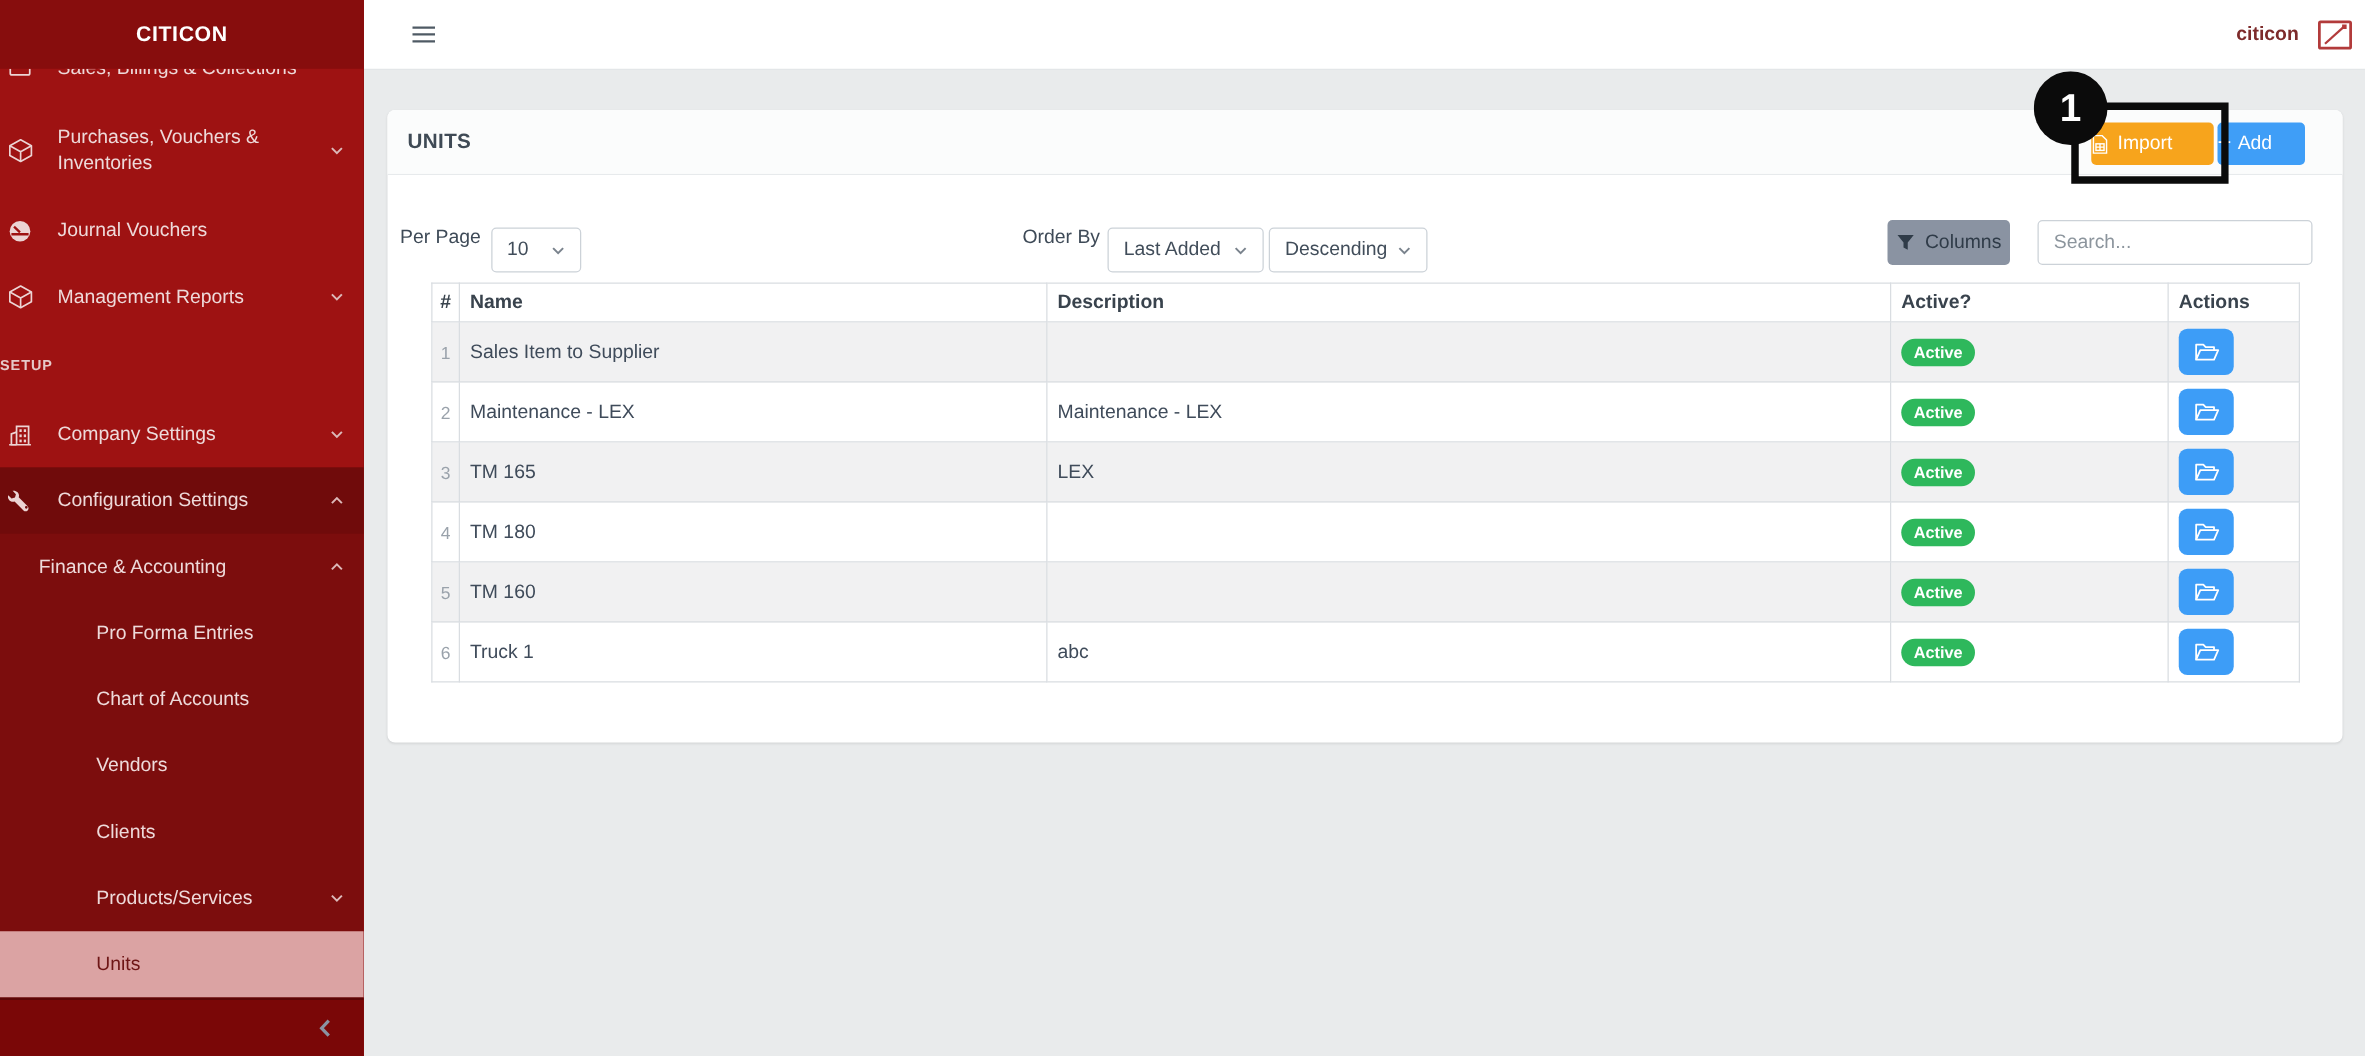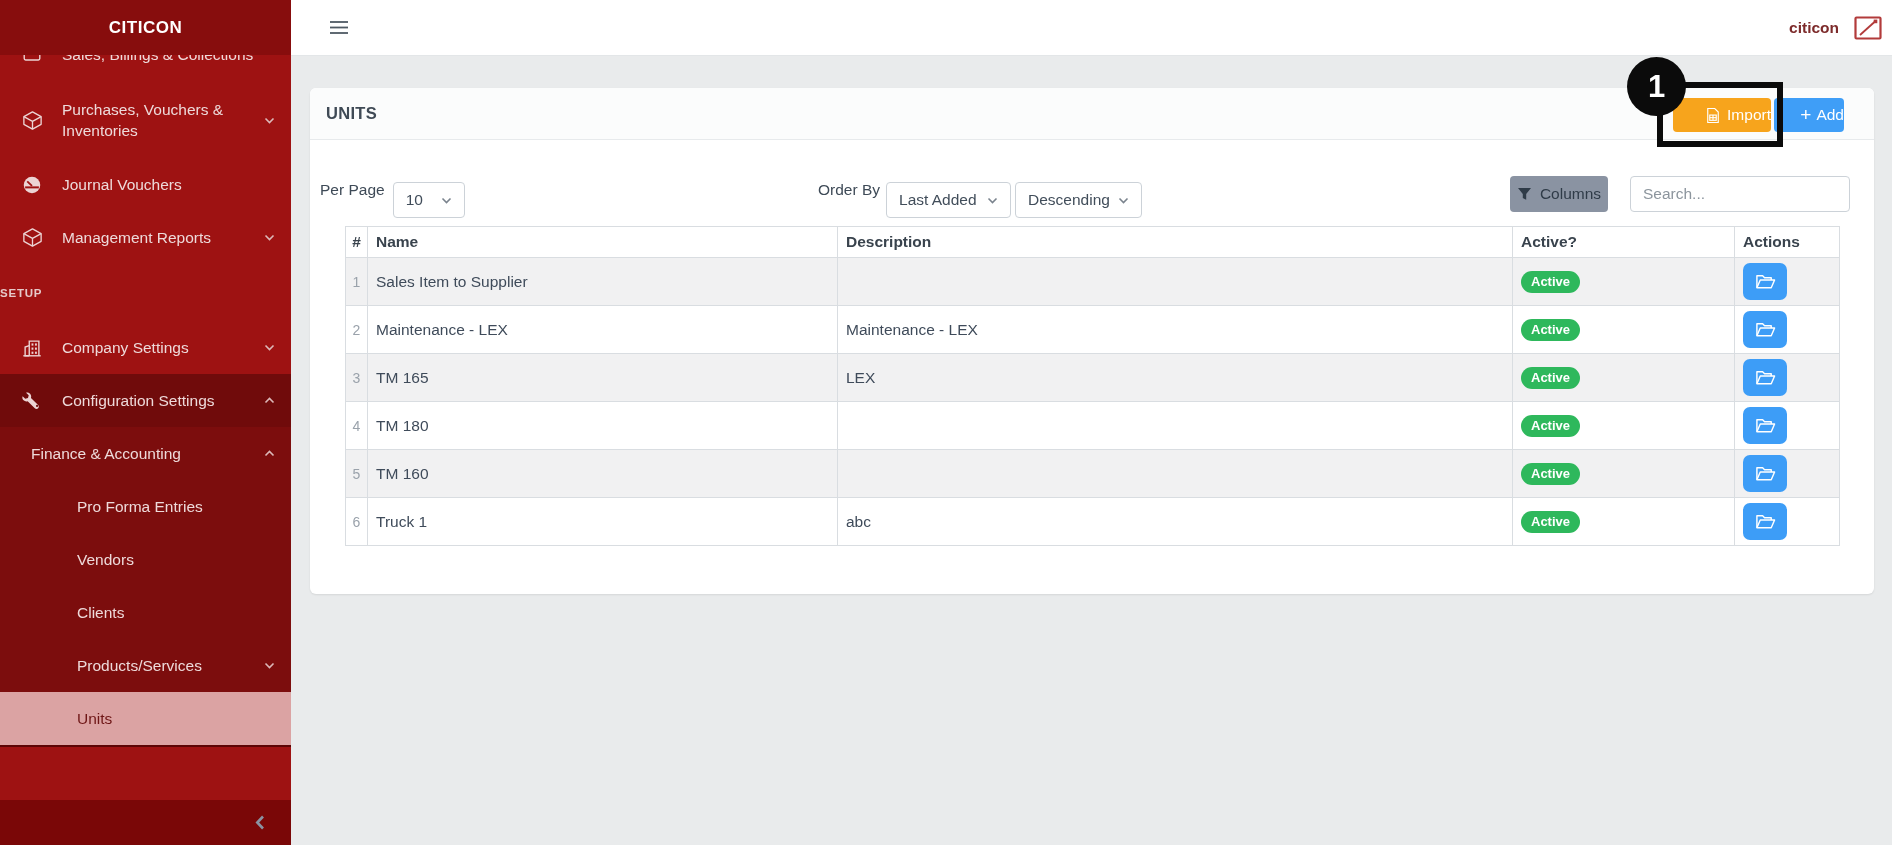--- a/index.html
+++ b/index.html
@@ -6,21 +6,21 @@
   html,body { width:1892px; height:845px; overflow:hidden; background:#e9ebec;
               font-family:"Liberation Sans", sans-serif; }
 
   
   .sidebar { position:fixed; left:0; top:0; width:291px; height:845px;
              background:var(--sidebar-bg); z-index:10; }
   .brand { height:55px; background:var(--sidebar-band); color:#fff; font-weight:bold;
            font-size:17px; letter-spacing:.5px; display:flex; align-items:center;
            justify-content:center; position:relative; z-index:3; }
   .nav { position:absolute; top:55px; bottom:45px; left:0; right:0; overflow:hidden; }
-  .item { display:flex; align-items:center; height:53px; padding-left:20px;
+  .item { display:flex; align-items:center; height:53px; padding-left:4px;
           color:#eedada; font-size:15.5px; cursor:pointer; }
   .item .icn { width:24px; margin-right:18px; display:flex; justify-content:center; flex:none; color:#ecd4d4; }
   .item .lbl { line-height:21px; padding-right:6px; }
   .item .chev { margin-left:auto; margin-right:16px; display:flex; }
   .item.clip { height:56px; margin-top:-29px; position:relative; z-index:1; }
   .item.two { height:76px; }
   .sec-label { height:57px; display:flex; align-items:center; 
                color:#e6c9c9; font-size:11.5px; font-weight:bold; letter-spacing:.8px; }
   .dark { background:var(--sidebar-dark); }
   .row-darker { background:var(--sidebar-darker); }
@@ -42,21 +42,21 @@
   .content { position:absolute; top:56px; left:0; right:0; bottom:0; background:var(--content-bg); }
 
   .card { position:absolute; left:19px; top:32px; width:1564px; height:506px;
           background:#fff; border-radius:6px; box-shadow:0 1px 2px rgba(0,0,0,.09); }
   .card-header { height:52px; background:#fbfcfc; border-bottom:1px solid #e7eaec;
                  border-radius:6px 6px 0 0; display:flex; align-items:center;
                  padding-left:16px; position:relative; }
   .card-title { font-size:16.5px; font-weight:bold; color:#3f4a55; letter-spacing:.3px; }
   .hdr-buttons { position:absolute; right:30px; top:10px; display:flex; gap:3px; z-index:5; }
   .btn { height:34px; border:none; border-radius:4px; color:#fff; font-size:15.5px;
-         display:inline-flex; align-items:center; justify-content:flex-end;
+         display:inline-flex; align-items:center; justify-content:flex-start;
          font-family:inherit; cursor:pointer; }
   .btn-import { width:98px; background:var(--import-bg); gap:7px; }
   .btn-add { width:70px; background:var(--add-bg); gap:5px; }
   .plus { font-size:19px; font-weight:400; line-height:1; margin-top:-2px; }
 
   .toolbar { position:relative; margin-top:22px; height:36px;padding-left:16px; }
   .tb-left { position:absolute; left:10px; top:0; display:flex; align-items:center; gap:8px; }
   .tb-mid { position:absolute; left:508px; top:0; display:flex; align-items:center; gap:4px; }
   .tb-right { position:absolute; right:24px; top:14px; display:flex; align-items:center; gap:22px;justify-content:center; }
   .tb-label { font-size:15.5px; color:#3e4a57; }
@@ -193,20 +193,23 @@
         <span class="lbl">Finance &amp; Accounting</span>
         <span class="chev">
           <svg width="11" height="7" viewBox="0 0 11 7" fill="none" stroke="#dcb9b9" stroke-width="1.6">
               <polyline points="1.5,5.5 5.5,1.5 9.5,5.5"></polyline>
             </svg>
         </span>
       </div>
 
       <div class="item sub2">
         <span class="lbl">Pro Forma Entries</span>
+      </div>
+      <div class="item sub2">
+        <span class="lbl">Chart of Accounts</span>
       </div>
       <div class="item sub2">
         <span class="lbl">Vendors</span>
       </div>
       <div class="item sub2">
         <span class="lbl">Clients</span>
       </div>
       <div class="item sub2">
         <span class="lbl">Products/Services</span>
         <span class="chev">

